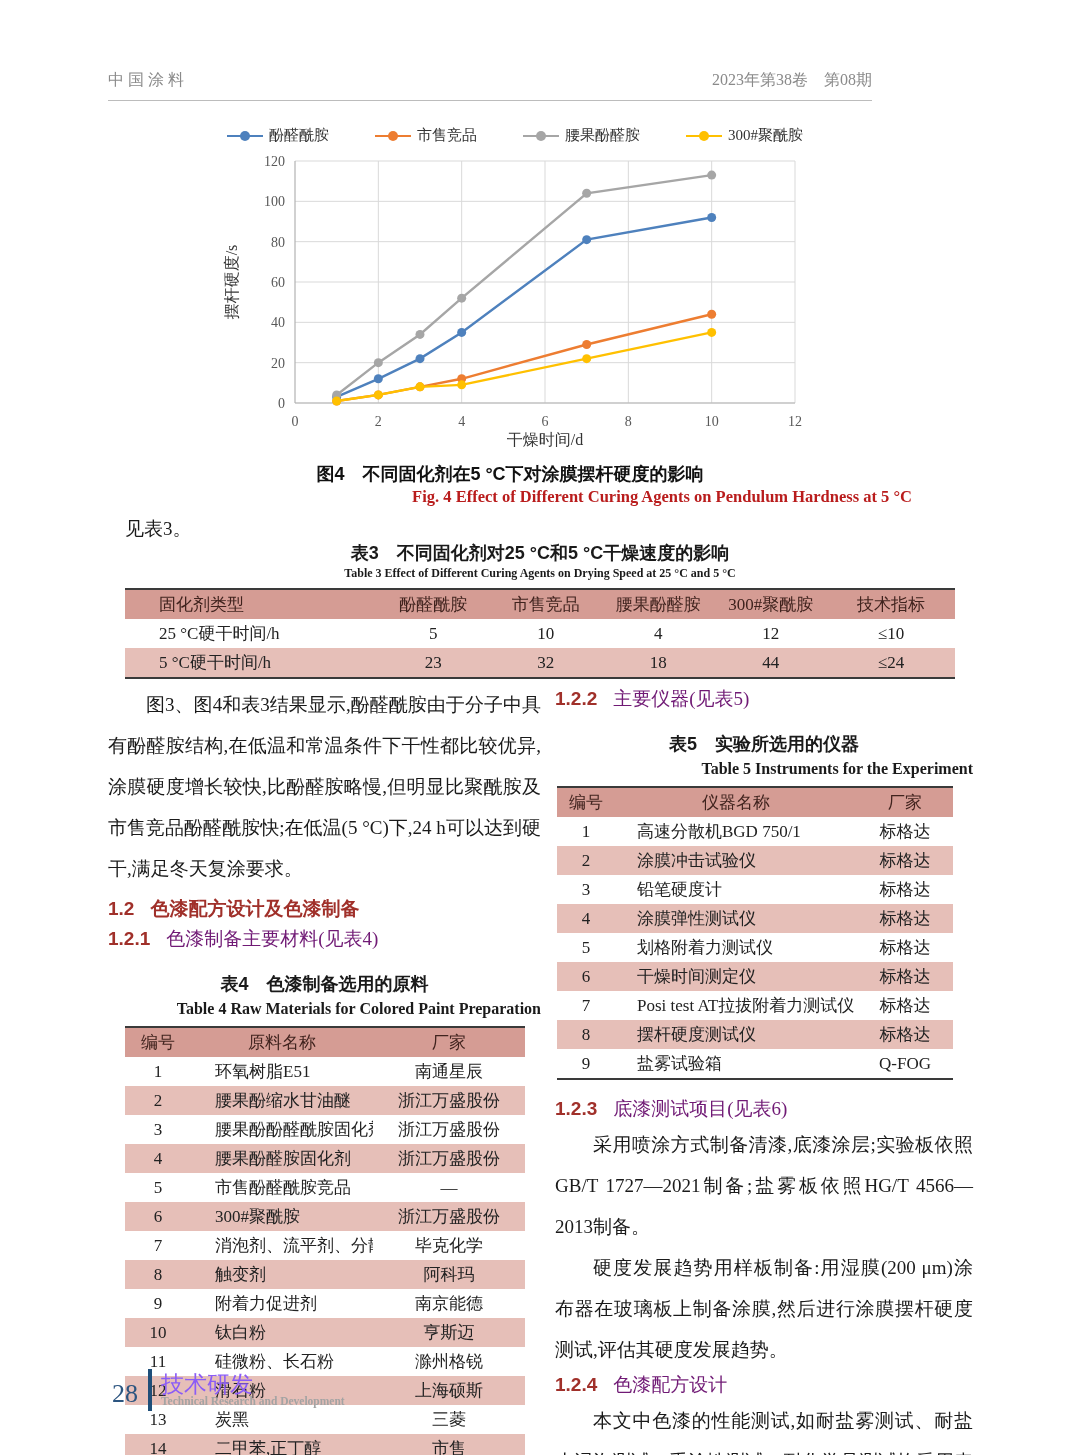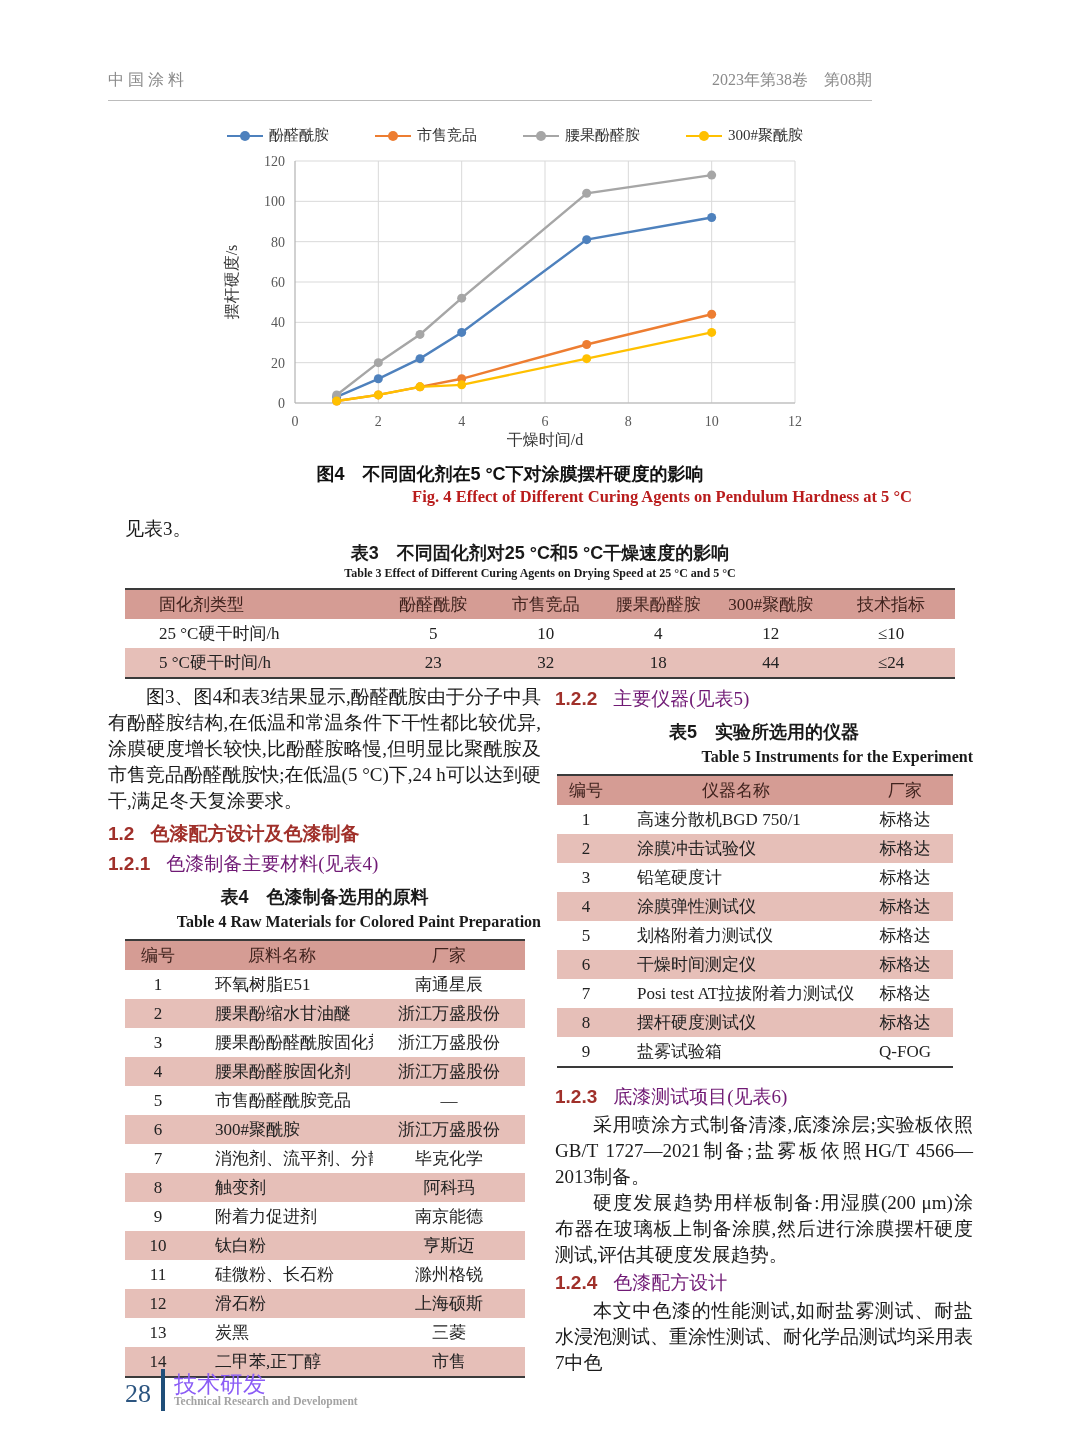--- a/index.html
+++ b/index.html
@@ -40,46 +40,46 @@
   tbody tr:nth-child(even){background:#e6bfb8;}
 
   .table3{position:absolute;top:588px;left:125px;width:830px;}
   .table3 th:first-child,.table3 td:first-child{text-align:left;padding-left:34px;width:218px;}
   .table3 th,.table3 td{text-align:center;}
   .table3 th:last-child,.table3 td:last-child{width:128px;}
 
   
   .col-left{position:absolute;top:684px;left:108px;width:433px;}
   .col-right{position:absolute;top:684px;left:555px;width:418px;}
-  .para{font-size:19px;line-height:26px;text-align:justify;text-indent:2em;margin:0;}
+  .para{font-size:19px;line-height:41px;text-align:justify;text-indent:2em;margin:0;}
   .h2{margin-top:5px;line-height:30px;font-size:19px;}
   .h2 .hnum{font-family:"Liberation Sans","DejaVu Sans",sans-serif;font-weight:bold;color:#a0302a;margin-right:16px;}
   .h2 .htext{font-family:"Liberation Sans","DejaVu Sans",sans-serif;font-weight:bold;color:#a0302a;}
   .h3{line-height:30px;font-size:19px;}
   .h3 .hnum{font-family:"Liberation Sans","DejaVu Sans",sans-serif;font-weight:bold;color:#a0302a;margin-right:16px;}
   .h3 .htext{color:#701a75;}
 
   .tbl-title-zh{text-align:center;font-family:"Liberation Sans","DejaVu Sans",sans-serif;
-      font-weight:bold;font-size:18px;margin-top:6px;}
+      font-weight:bold;font-size:18px;margin-top:18px;}
   .tbl-title-en{text-align:right;font-weight:bold;font-size:16px;margin-top:4px;margin-bottom:8px;}
 
   .table4{margin-left:17px;width:400px;}
   .table4 th,.table4 td{text-align:center;}
   .table4 th:first-child,.table4 td:first-child{width:66px;}
   .table4 td:nth-child(2){text-align:left;padding-left:24px;}
   .table4 th:last-child,.table4 td:last-child{width:152px;}
 
   .table5{margin-left:2px;width:396px;}
   .table5 th,.table5 td{text-align:center;}
   .table5 th:first-child,.table5 td:first-child{width:58px;}
   .table5 td:nth-child(2){text-align:left;padding-left:22px;}
   .table5 th:last-child,.table5 td:last-child{width:96px;}
 
   
-  .page-footer{position:absolute;top:1369px;left:125px;display:flex;align-items:center;}
+  .page-footer{position:absolute;top:1369px;left:112px;display:flex;align-items:center;}
   .page-footer .pno{font-size:26px;color:#2c5580;margin-right:10px;margin-top:8px;}
   .page-footer .bar{width:4px;height:42px;background:#1f4e79;margin-right:9px;}
   .page-footer .sec-zh{font-family:"Liberation Sans","DejaVu Sans",sans-serif;font-weight:normal;
        font-size:23px;color:#8b5cf6;line-height:22px;}
   .page-footer .sec-en{font-size:11.5px;color:#a3a3a3;font-weight:bold;}
 </style>
 </head>
 <body>
 
 <div class="page">

